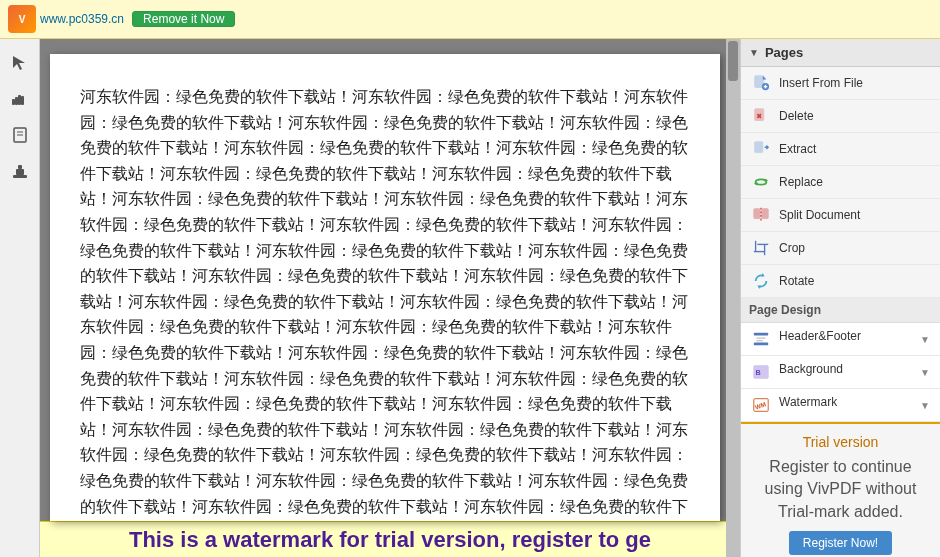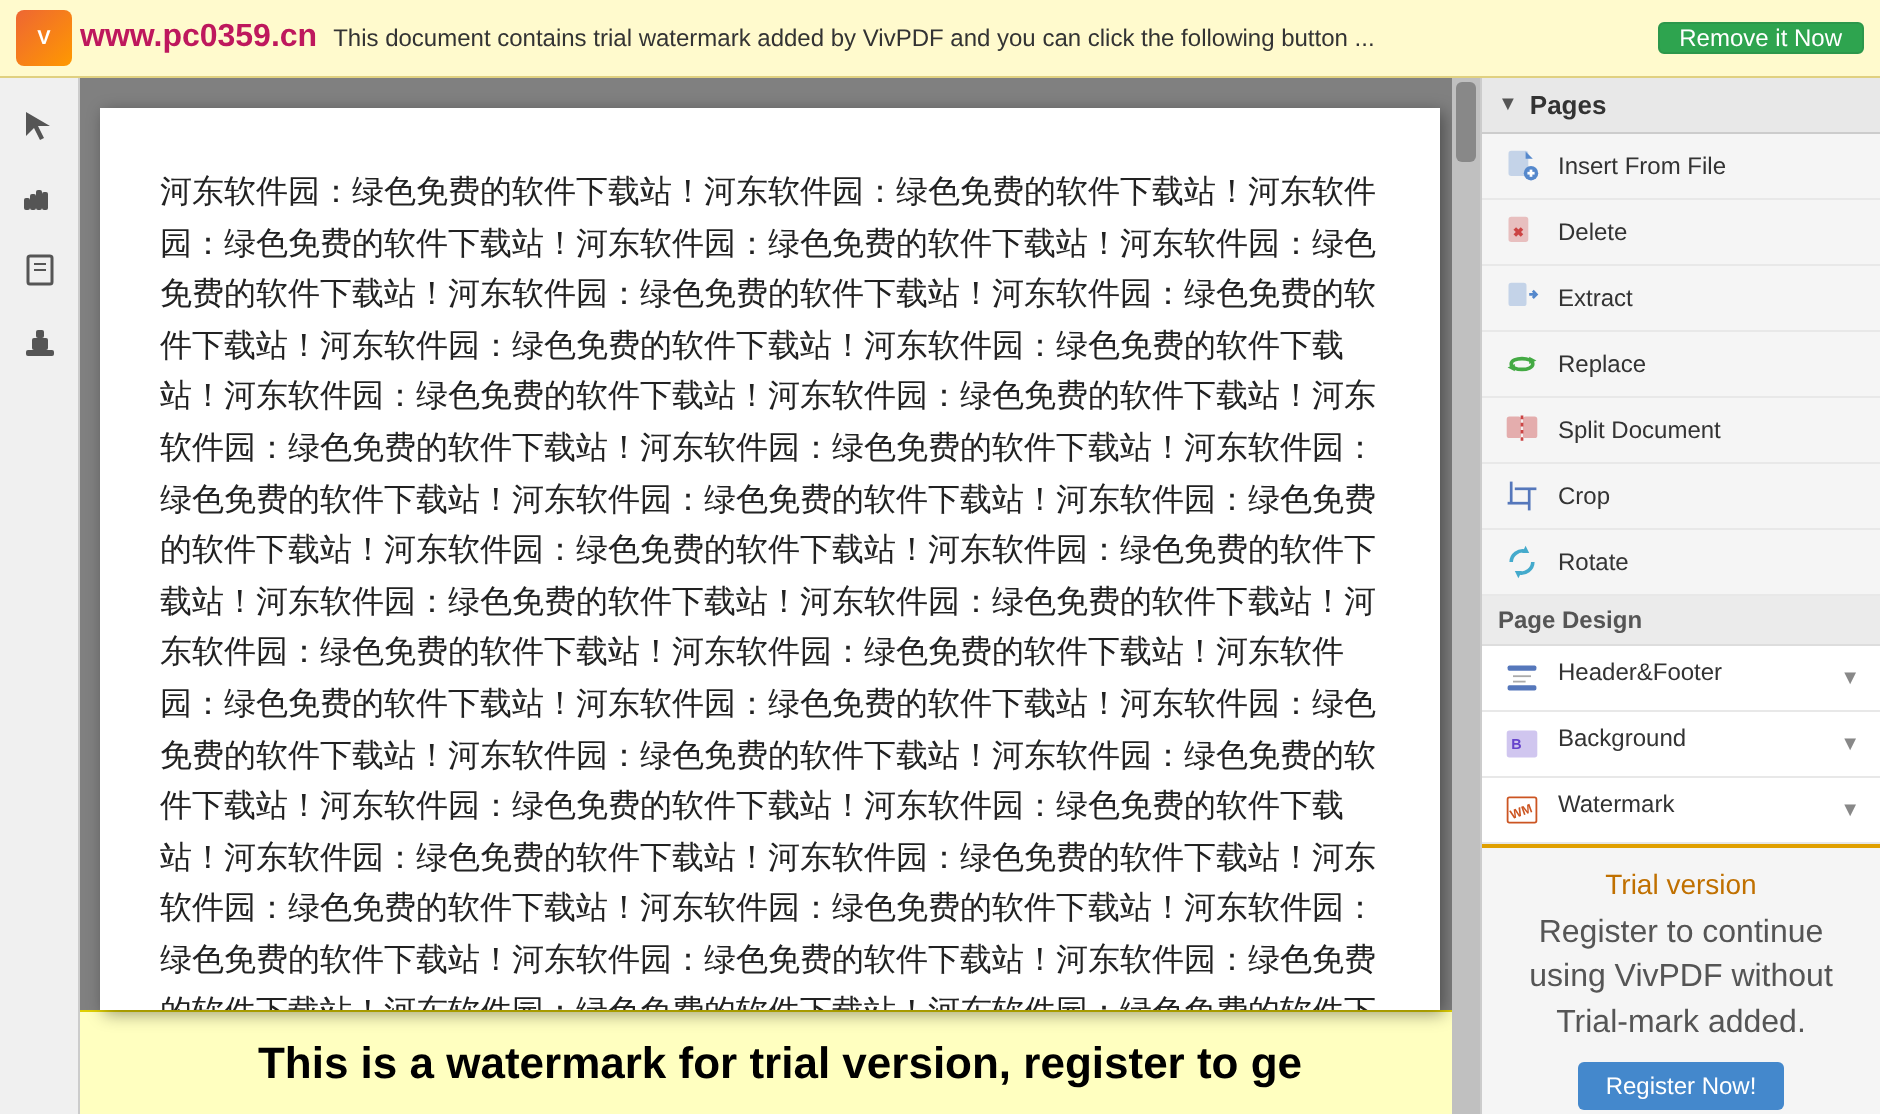--- a/index.html
+++ b/index.html
@@ -36,23 +36,23 @@
       background: linear-gradient(135deg, #e63, #f90);
       border-radius: 4px;
       display: flex;
       align-items: center;
       justify-content: center;
       color: white;
       font-size: 10px;
       font-weight: bold;
     }
     .site-url {
-      color: #be185d;
-      font-size: 16px;
-      font-weight: bold;
+      color: #0369a1;
+      font-size: 12px;
+      font-weight: normal;
     }
     .notification-text {
       flex: 1;
       font-size: 12px;
       color: #333;
     }
     .remove-btn {
       background: #2ea44f;
       color: white;
       border: 1px solid #2c974b;
@@ -136,22 +136,22 @@
     }
 
     
     #watermark-bar {
       background: #ffffc0;
       border-top: 1px solid #e0d000;
       padding: 10px 20px;
       text-align: center;
       font-size: 22px;
       font-weight: bold;
-      color: #000000;
-      height: 52px;
+      color: #4c1d95;
+      height: 36px;
       display: flex;
       align-items: center;
       justify-content: center;
       overflow: hidden;
     }
 
     
     #right-panel {
       width: 200px;
       background: #f5f5f5;
@@ -271,21 +271,20 @@
 </head>
 <body>
 
 <div id="notification-bar">
   <div class="logo-area">
     <div class="logo-icon">
       <span>V</span>
     </div>
     <span class="site-url">www.pc0359.cn</span>
   </div>
-  <span class="notification-text">This document contains trial watermark added by VivPDF and you can click the following button ...</span>
   <button class="remove-btn">Remove it Now</button>
 </div>
 
 <div id="main-area">
 
   <div id="left-toolbar">
     <div class="toolbar-btn" title="Cursor">
       <svg width="18" height="18" viewBox="0 0 18 18">
           <polygon points="2,2 2,14 6,10 9,16 11,15 8,9 14,9" fill="#555"></polygon>
         </svg>

